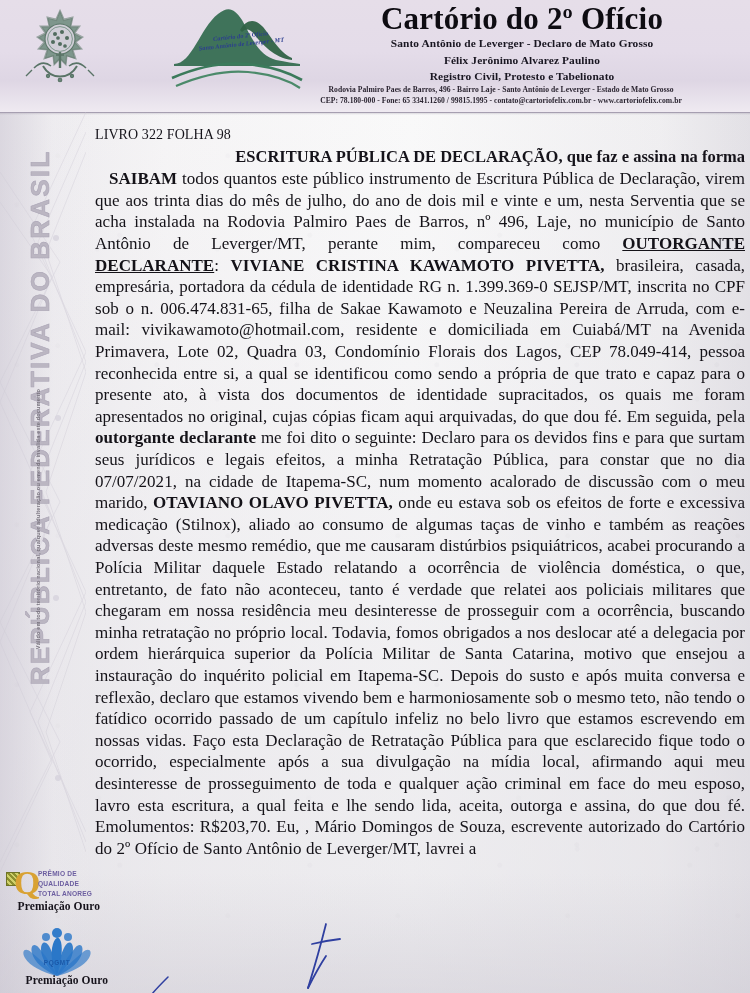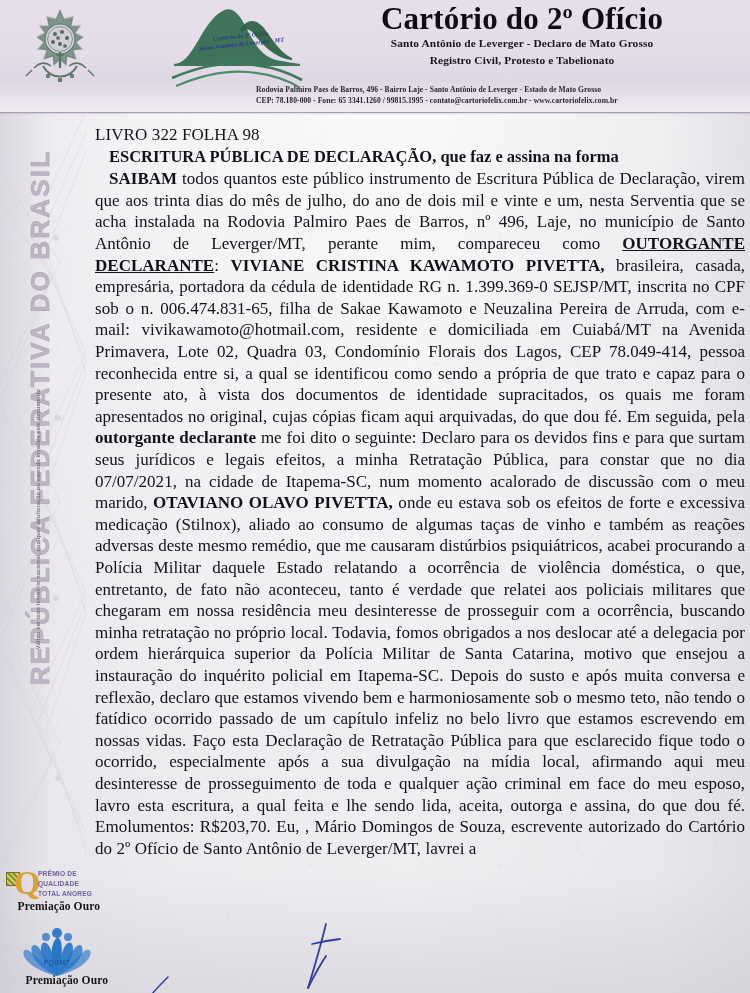--- a/index.html
+++ b/index.html
@@ -121,20 +121,21 @@
     font-family: "Liberation Serif", serif;
     font-size: 11.4px;
     font-weight: bold;
     line-height: 1.42;
     color: #191621;
     letter-spacing: .1px;
   }
   .h-addr {
     position: absolute;
     left: 256px; right: 4px; top: 84px;
+    text-align: center;
     font-family: "Liberation Serif", serif;
     font-size: 7.6px;
     font-weight: bold;
     line-height: 1.5;
     color: #2a2430;
     letter-spacing: .05px;
   }
 
   
   .security-strip {
@@ -179,30 +180,31 @@
     white-space: nowrap;
   }
 
   
   .doc-body {
     position: absolute;
     left: 95px; top: 124px;
     width: 650px;
   }
   .line-book {
-    font-size: 17px;
+    font-size: 14px;
     line-height: 21.5px;
     letter-spacing: .1px;
     white-space: nowrap;
   }
   .line-heading {
     font-size: 16.5px;
     line-height: 21.8px;
     font-weight: bold;
     text-indent: 14px;
+    text-align: right;
   }
   .line-heading2 {
     font-size: 16.5px;
     line-height: 21.8px;
     font-weight: bold;
   }
   .para {
     margin-top: 1px;
     font-size: 17px;
     line-height: 21.6px;
@@ -325,20 +327,21 @@
         <path d="M10,82 C38,70 60,66 82,68 C104,70 122,76 134,84" stroke="#4b8a6a" stroke-width="2.2" fill="none"></path>
       </svg>
       <div class="logo-caption">
         <span class="l1">Cartório do 2º Ofício</span>
         <span class="l2">Santo Antônio de Leverger - MT</span>
       </div>
 
       <div class="header-text">
         <div class="h-title">Cartório do 2º Ofício</div>
         <div class="h-sub">Santo Antônio de Leverger - Declaro de Mato Grosso</div>
+        <div class="h-sub">Félix Jerônimo Alvarez Paulino</div>
         <div class="h-sub">Registro Civil, Protesto e Tabelionato</div>
       </div>
 
       <div class="h-addr">
         <div>Rodovia Palmiro Paes de Barros, 496 - Bairro Laje - Santo Antônio de Leverger - Estado de Mato Grosso</div>
         <div>CEP: 78.180-000 - Fone: 65 3341.1260 / 99815.1995 - contato@cartoriofelix.com.br - www.cartoriofelix.com.br</div>
       </div>
     </div>
   </div>
 

